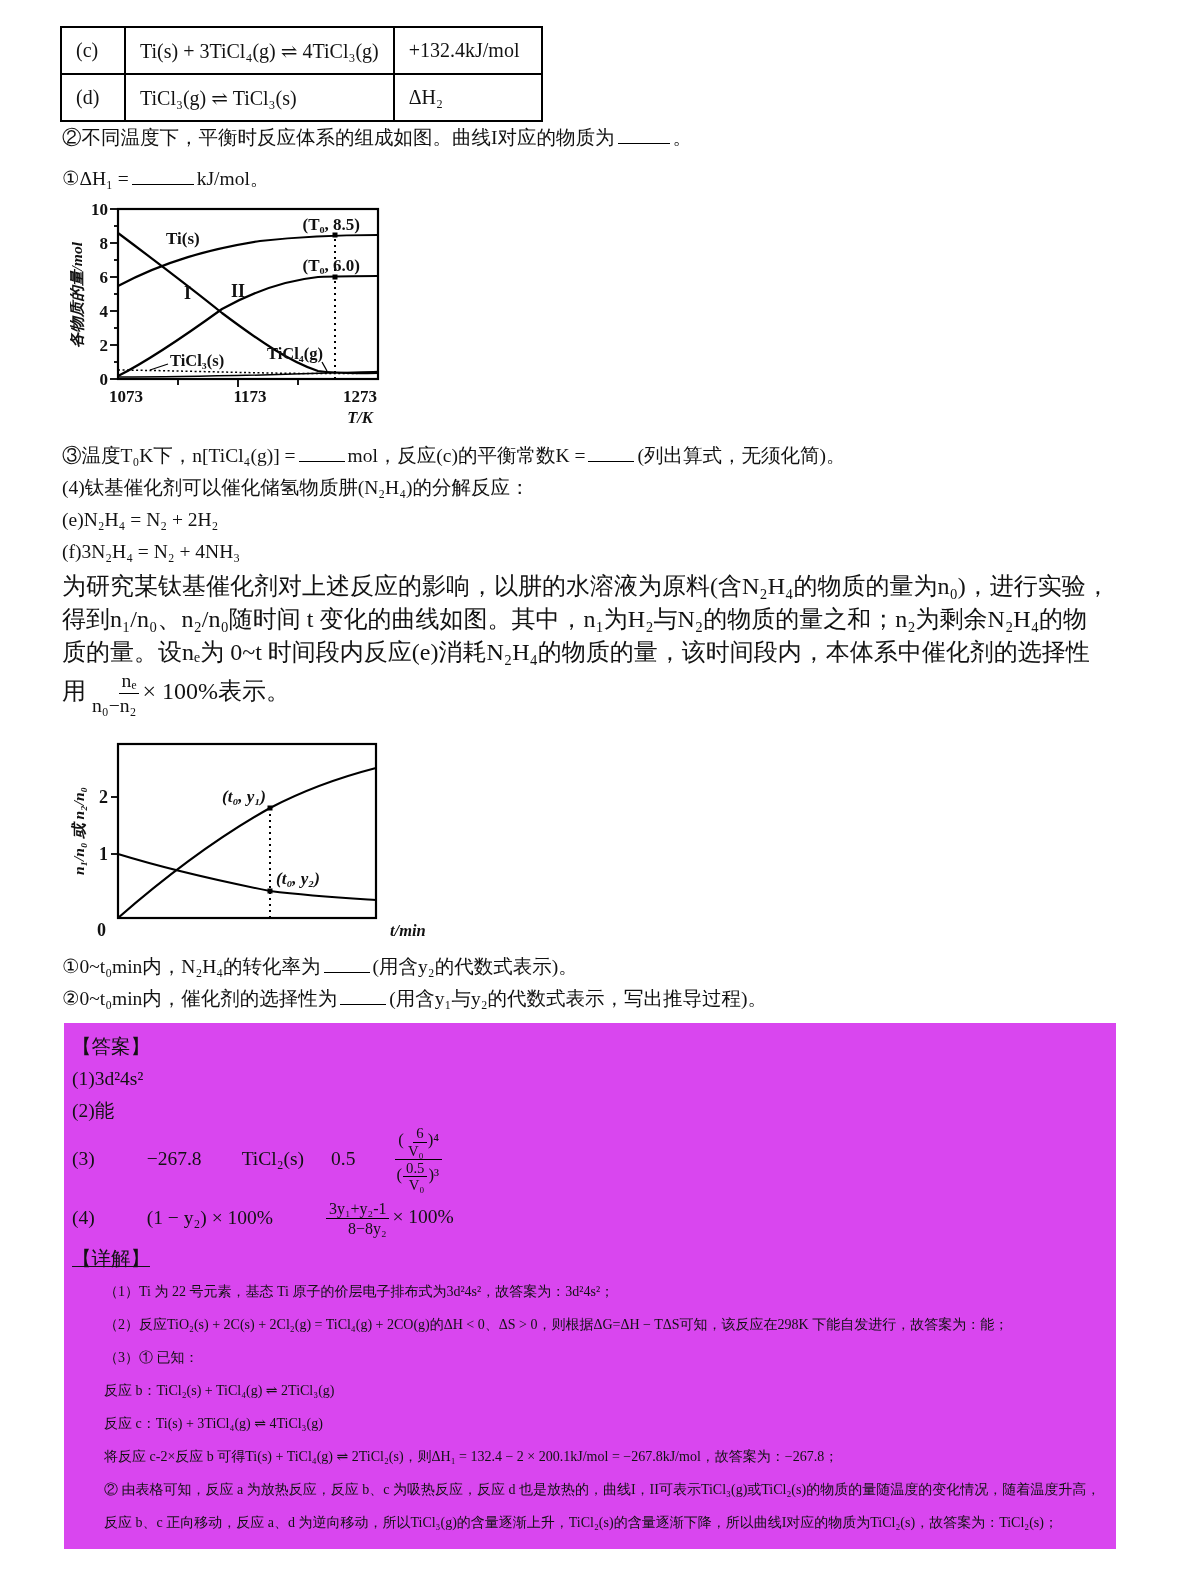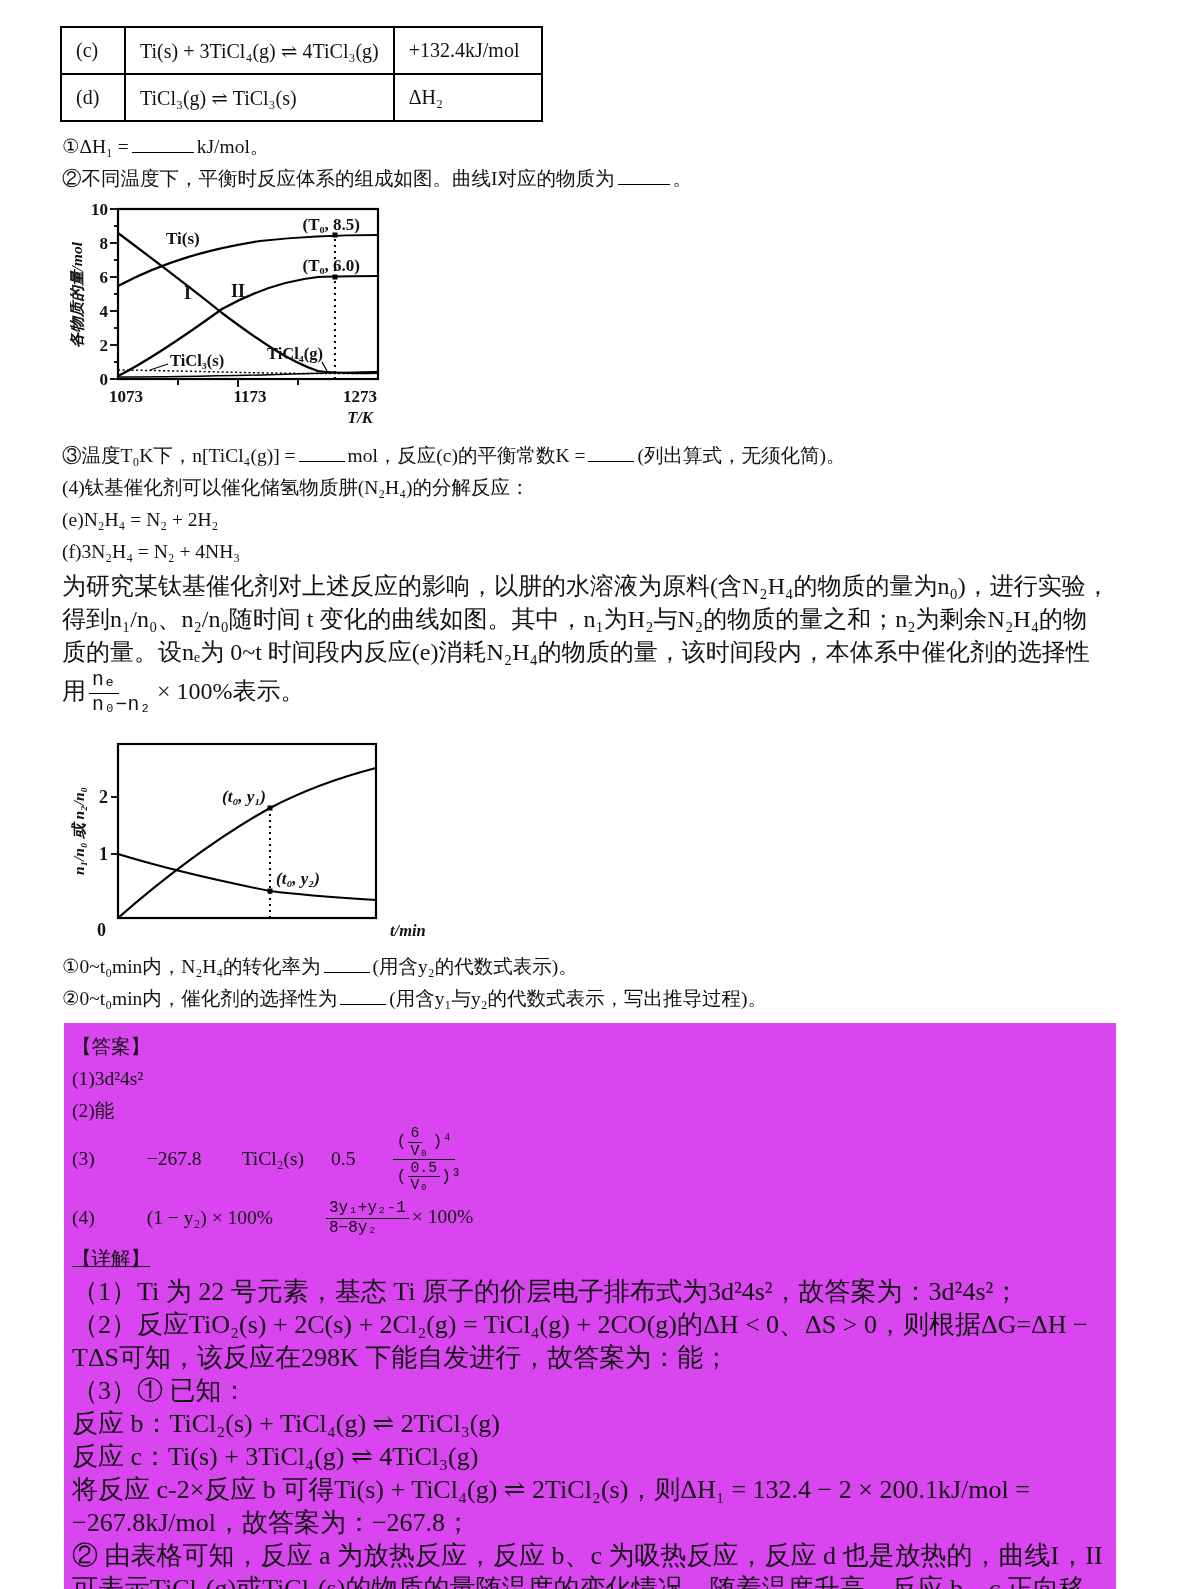--- a/index.html
+++ b/index.html
@@ -18,33 +18,33 @@
   }
   td.c-id { width:64px; text-align:left; padding-left:14px; }
   td.c-eq { width:236px; }
   td.c-dh { width:148px; }
   
   .tline { font-size:19.5px; line-height:32px; white-space:nowrap; }
   .blank { display:inline-block; border-bottom:1.8px solid #000; height:0.95em; vertical-align:baseline; margin:0 3px; }
   .b62 { width:62px; } .b48 { width:46px; } .b55 { width:52px; }
   .para { font-size:24px; line-height:33px; width:1048px; white-space:normal; margin-top:2px; }
   
-  .frac { display:inline-flex; flex-direction:column; align-items:flex-start; vertical-align:middle; line-height:1.2; font-size:0.82em; margin:0 3px;font-family:Liberation Mono, monospace; }
+  .frac { display:inline-flex; flex-direction:column; align-items:flex-end; vertical-align:middle; line-height:1.2; font-size:0.82em; margin:0 3px; }
   .frac .num { border-bottom:1.4px solid #000; padding:0 3px; text-align:center; }
   .frac .den { padding:0 3px; text-align:center; }
   .frac .frac { font-size:0.92em; margin:0 1px; line-height:1.1; }
   .paren { font-size:1.05em; }
   
   .chartbox { margin:4px 0 4px 8px; }
   svg text { font-family:"Liberation Serif","DejaVu Serif",serif; fill:#111; }
   .axlbl { font-weight:bold; font-style:italic; }
   
   .graywrap { background:#d946ef; width:1052px; margin-left:2px; margin-top:8px; padding:8px 10px 10px 8px; }
   .graywrap .tline { line-height:32px; }
-  .graywrap .wrapline { font-size:26px; line-height:33px; white-space:normal; }
+  .graywrap .wrapline { font-size:14px; line-height:33px; white-space:normal;margin-left:32px; }
   .ansrow { display:flex; align-items:center; font-size:19.5px; }
   .row3 { height:64px; }
   .row4 { height:50px; margin-top:2px; }
 </style>
 </head>
 <body>
 
 <div class="page">
 
   <table class="thermo">
@@ -55,22 +55,22 @@
       <td class="c-dh">+132.4kJ/mol</td>
     </tr>
     <tr>
       <td class="c-id">(d)</td>
       <td class="c-eq">TiCl₃(g) ⇌ TiCl₃(s)</td>
       <td class="c-dh">ΔH₂</td>
     </tr>
   </tbody>
     </table>
 
+  <div class="tline"><span>②不同温度下，平衡时反应体系的组成如图。曲线I对应的物质为</span><span class="blank b55"></span><span>。</span></div>
   <div class="tline" style="margin-top:9px;"><span>①ΔH₁ =</span><span class="blank b62"></span><span>kJ/mol。</span></div>
-  <div class="tline"><span>②不同温度下，平衡时反应体系的组成如图。曲线I对应的物质为</span><span class="blank b55"></span><span>。</span></div>
 
   <div class="chartbox">
     <svg width="340" height="233" viewBox="0 0 340 233">
 
       <rect x="48" y="10" width="260" height="170" fill="none" stroke="#000" stroke-width="2.2"></rect>
 
       <g stroke="#000" stroke-width="1.8">
         <line x1="40" y1="10" x2="48" y2="10"></line>
           <line x1="40" y1="44" x2="48" y2="44"></line>
         <line x1="40" y1="78" x2="48" y2="78"></line>

